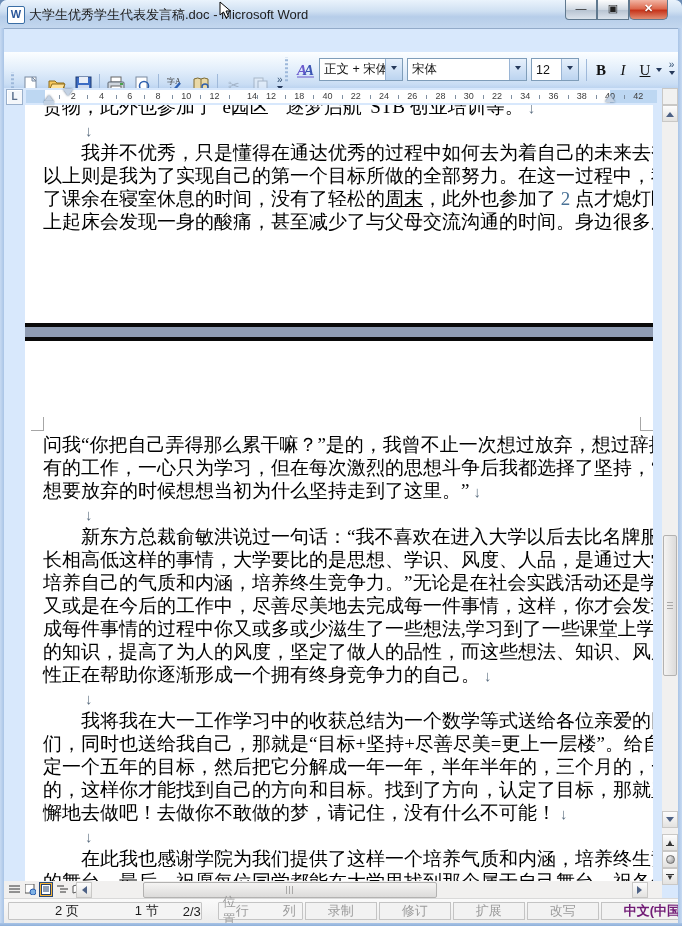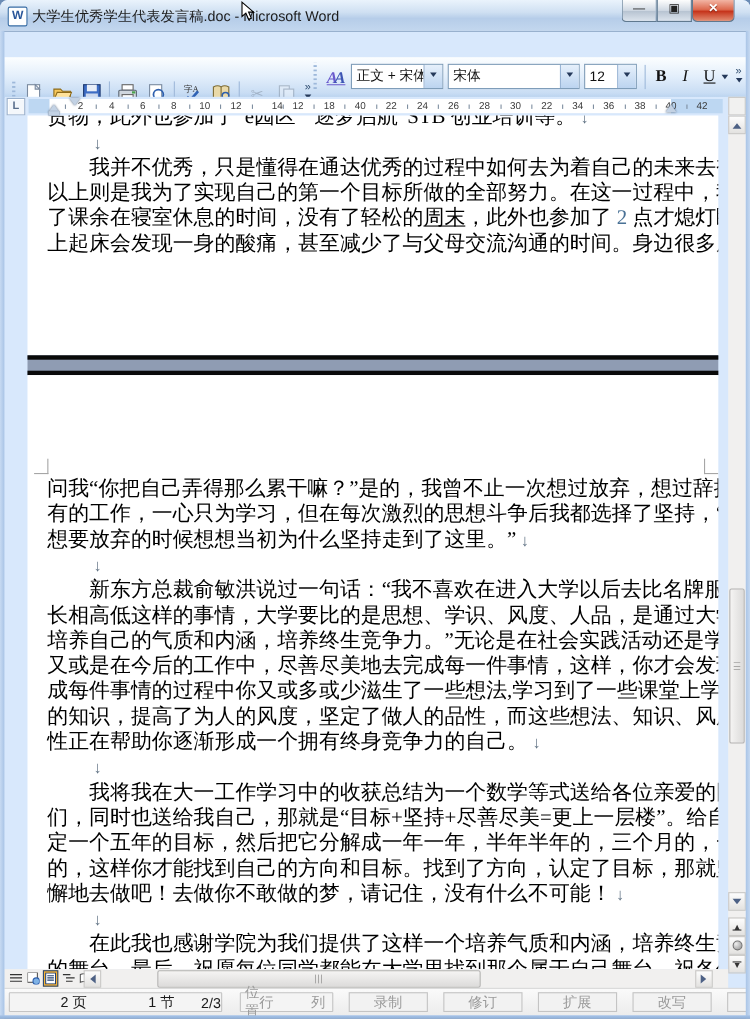--- a/index.html
+++ b/index.html
@@ -121,21 +121,21 @@
     background:repeating-linear-gradient(90deg,#a9a8a7 0 1px,transparent 1px 3px);}
   
   .statusbar{position:absolute;left:4px;right:4px;bottom:3px;height:24px;
     background:linear-gradient(#fafafa,#ececec);border-top:1px solid #d9d9d9;
     font-size:13px;color:#9b9b9b;display:flex;align-items:center;}
   .spanel{height:18px;border:1px solid #c4c4c4;background:#f4f4f4;border-radius:1px;
     display:flex;align-items:center;box-sizing:border-box;}
   .sp1{width:205px;margin-left:4px;color:#1a1a1a;}
   .sp1 span{white-space:nowrap;}
   .sp2{width:225px;margin-left:16px;}
-  .sbox{height:18px;border:1px solid #c4c4c4;background:#f2f2f2;margin-left:14px;
+  .sbox{height:18px;border:1px solid #c4c4c4;background:#f2f2f2;margin-left:2px;
     padding:0 22px;line-height:16px;box-sizing:border-box;white-space:nowrap;}
   .slang{color:#701a75;font-weight:bold;}
   .frame{position:absolute;background:linear-gradient(90deg,#c7daf2,#a9c4e6);z-index:50;}
   .frame.l{left:0;top:28px;bottom:0;width:4px;}
   .frame.r{right:0;top:28px;bottom:0;width:4px;background:linear-gradient(90deg,#a9c4e6,#c7daf2);}
   .frame.b{left:0;right:0;bottom:0;height:3px;background:linear-gradient(#a9c4e6,#8fb0d9);}
 </style>
 </head>
 <body>
 

